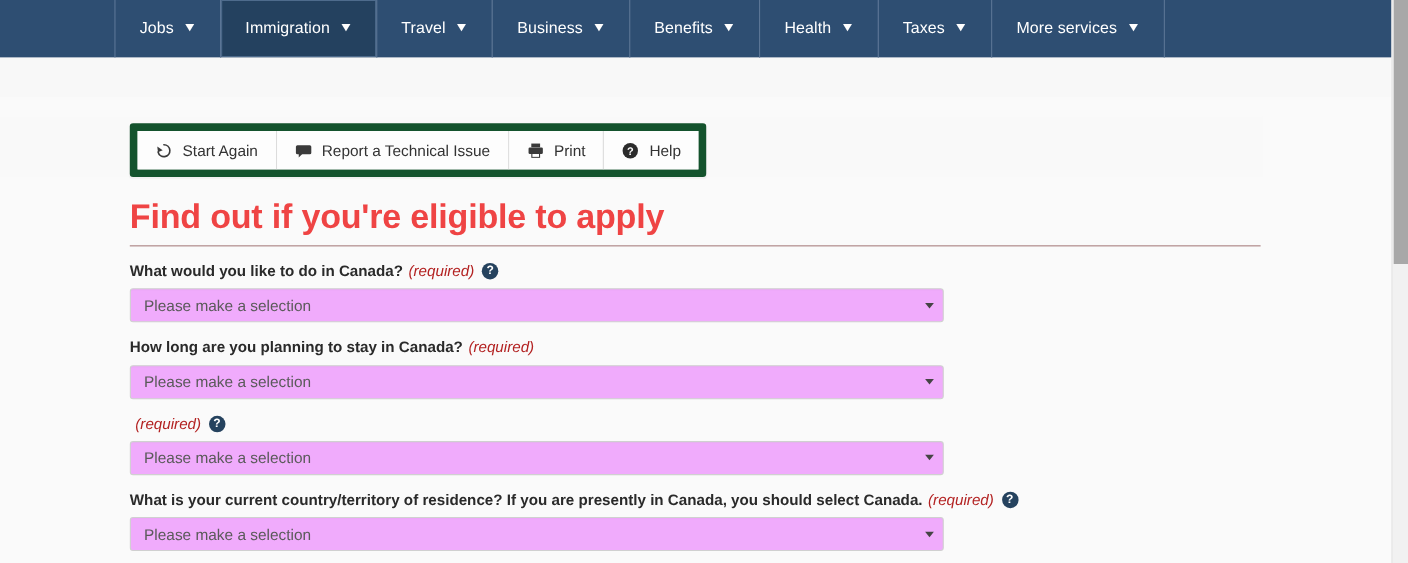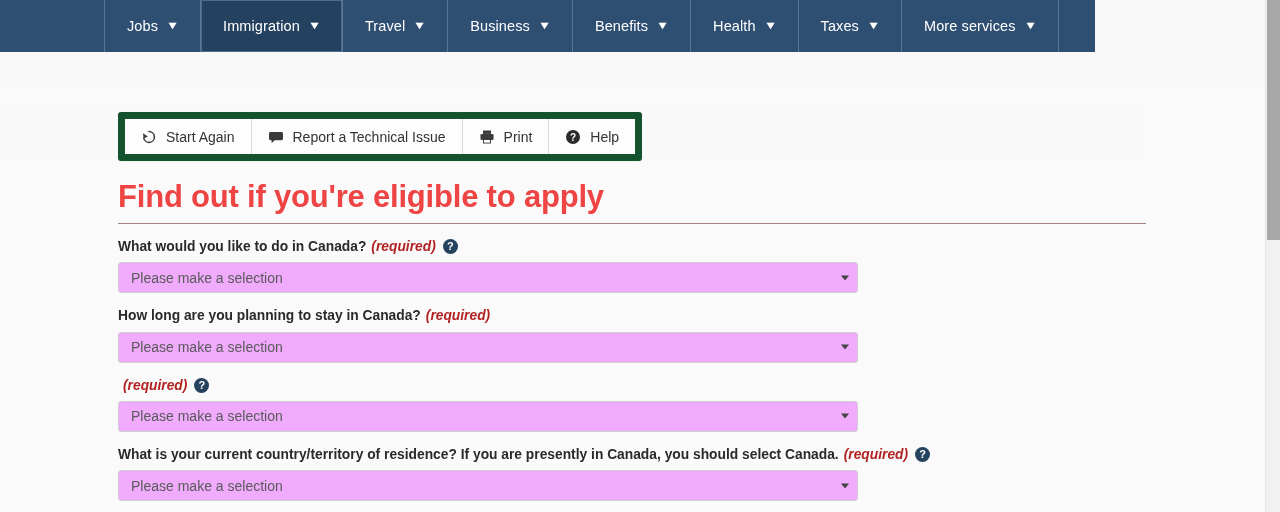--- a/index.html
+++ b/index.html
@@ -14,21 +14,21 @@
   #page {
     position: relative;
     width: 1280px; height: 512px;
     background: #f8f8f8;
     overflow: hidden;
   }
 
   
   .topnav {
     position: absolute; top: 0; left: 0;
-    width: 1095px; height: 52px;
+    width: 1265px; height: 52px;
     background: #2e4e72;
     display: flex;
     align-items: stretch;
   }
   .nav-spacer-left { width: 105px; flex: 0 0 105px; background: #2e4e72; }
   .nav-item {
     position: relative;
     display: flex; align-items: center; justify-content: center;
     padding: 0 22px;
     color: #ffffff;
@@ -143,21 +143,21 @@
     font-weight: bold;
     color: #2a2a2a;
     line-height: 1.25;
     display: flex;
     align-items: center;
     flex-wrap: nowrap;
   }
   .req {
     color: #b32222;
     font-style: italic;
-    font-weight: bold;
+    font-weight: normal;
     margin-left: 5px;
   }
   .help-icon {
     display: inline-flex;
     align-items: center; justify-content: center;
     width: 15px; height: 15px;
     flex: 0 0 15px;
     margin-left: 7px;
     border-radius: 50%;
     background: #25425e;

